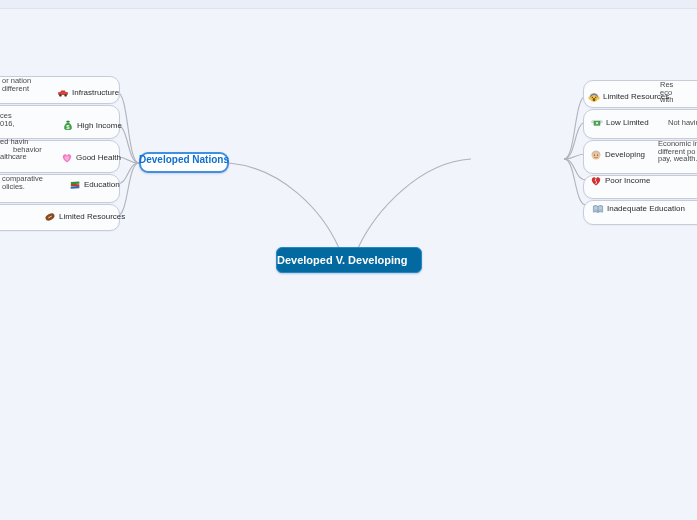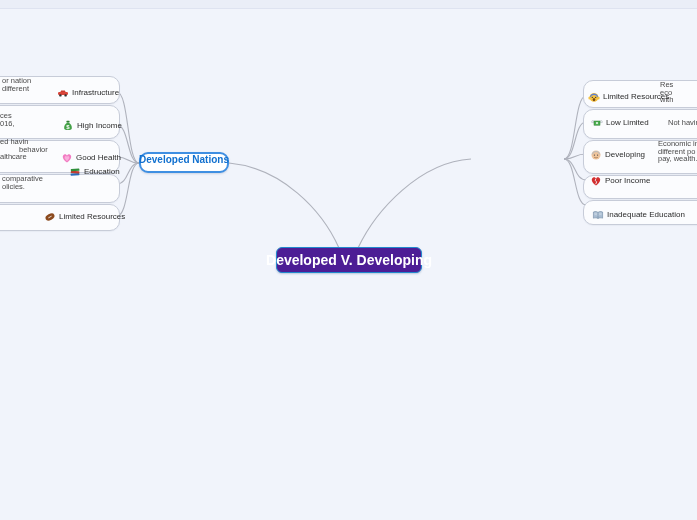--- a/index.html
+++ b/index.html
@@ -28,23 +28,23 @@
     position:absolute;font-size:7.5px;line-height:7.6px;color:#4A4A4A;
     white-space:nowrap;cursor:pointer;
   }
   .topic{
     position:absolute;display:flex;align-items:flex-start;justify-content:center;
     background:#FFFFFF;border:2px solid #3F8FE2;border-radius:9px;
     color:#1170CF;font-weight:bold;font-size:10px;white-space:nowrap;
     box-shadow:0 1px 2px rgba(100,120,160,0.25);cursor:pointer;box-sizing:border-box;
   }
   .root{
-    position:absolute;display:flex;align-items:center;justify-content:center;
-    background:#4c1d95;border:1px solid #2188CC;border-radius:6px;
-    color:#FFFFFF;font-weight:bold;font-size:14px;white-space:nowrap;
+    position:absolute;display:flex;align-items:center;
+    background:#0369a1;border:1px solid #2188CC;border-radius:6px;
+    color:#FFFFFF;font-weight:bold;font-size:11px;white-space:nowrap;
     box-shadow:0 1px 2px rgba(80,110,160,0.35);cursor:pointer;box-sizing:border-box;
   }
 </style>
 </head>
 <body>
 
 <div class="canvas">
   <div class="topstrip"></div>
 
   <svg class="connectors" width="697" height="520" viewBox="0 0 697 520">
@@ -82,21 +82,21 @@
   <div class="note" style="left:2px;top:77px">
     <div>or nation</div>
     <div>different</div>
   </div>
   <div class="note" style="left:0px;top:112px">
     <div>ces</div>
     <div>016,</div>
   </div>
   <div class="note" style="left:0px;top:138px">
     <div>ed havin</div>
-    <div style="padding-left:19px">behavior</div>
+    <div style="padding-left:13px">behavior</div>
     <div>althcare</div>
   </div>
   <div class="note" style="left:2px;top:175px">
     <div>comparative</div>
     <div>olicies.</div>
   </div>
 
   <div class="note" style="left:660px;top:81px">
     <div>Res</div>
     <div>eco</div>
@@ -134,21 +134,21 @@
   </div>
   <div class="noderow" style="left:61px;top:151px">
     <span class="icon">
         <svg viewBox="0 0 12 12">
           <path d="M6 10.6 C1 7 1 3.4 3.2 2.5 C4.6 2 5.6 2.9 6 3.7 C6.4 2.9 7.4 2 8.8 2.5 C11 3.4 11 7 6 10.6 Z" fill="#F27BC2"></path>
           <path d="M6 8.9 C3.2 6.7 3.2 4.7 4.4 4.2 C5.2 3.9 5.8 4.4 6 4.9 C6.2 4.4 6.8 3.9 7.6 4.2 C8.8 4.7 8.8 6.7 6 8.9 Z" fill="#F9AEDB"></path>
         </svg>
       </span>
     <span class="lbl">Good Health</span>
   </div>
-  <div class="noderow" style="left:69px;top:165px">
+  <div class="noderow" style="left:69px;top:178px">
     <span class="icon">
         <svg viewBox="0 0 12 12">
           <g>
             <rect x="1.6" y="7.2" width="8.8" height="2.2" rx="0.5" fill="#2B6CB8" transform="rotate(-4 6 8.3)"></rect>
             <rect x="1.8" y="5" width="8.6" height="2.2" rx="0.5" fill="#C23B2F" transform="rotate(3 6 6.1)"></rect>
             <rect x="1.8" y="2.8" width="8.6" height="2.2" rx="0.5" fill="#2F8F3A" transform="rotate(-3 6 3.9)"></rect>
           </g>
         </svg>
       </span>
     <span class="lbl">Education</span>
@@ -202,21 +202,21 @@
   </div>
   <div class="noderow" style="left:590px;top:174px">
     <span class="icon">
         <svg viewBox="0 0 12 12">
           <path d="M6 10.6 C1 7 1 3.4 3.2 2.5 C4.6 2 5.6 2.9 6 3.7 C6.4 2.9 7.4 2 8.8 2.5 C11 3.4 11 7 6 10.6 Z" fill="#D32F2F"></path>
           <path d="M6 3.7 L5.1 5.4 L6.7 6.8 L5.7 9.2" stroke="#F1F4FB" stroke-width="0.9" fill="none"></path>
         </svg>
       </span>
     <span class="lbl">Poor Income</span>
   </div>
-  <div class="noderow" style="left:592px;top:208px">
+  <div class="noderow" style="left:592px;top:202px">
     <span class="icon">
         <svg viewBox="0 0 12 12">
           <path d="M1.4 3 C3.4 2.2 5 2.5 6 3.4 C7 2.5 8.6 2.2 10.6 3 V9.2 C8.6 8.6 7 8.8 6 9.6 C5 8.8 3.4 8.6 1.4 9.2 Z" fill="#A8BCD1" stroke="#5E7B96" stroke-width="0.5"></path>
           <path d="M6 3.4 V9.6" stroke="#5E7B96" stroke-width="0.5"></path>
           <path d="M2.4 4.4 C3.6 4 4.8 4.2 5.4 4.7 M2.4 5.8 C3.6 5.4 4.8 5.6 5.4 6.1 M6.6 4.7 C7.2 4.2 8.4 4 9.6 4.4 M6.6 6.1 C7.2 5.6 8.4 5.4 9.6 5.8" stroke="#E7EEF5" stroke-width="0.5" fill="none"></path>
         </svg>
       </span>
     <span class="lbl">Inadequate Education</span>
   </div>
 

